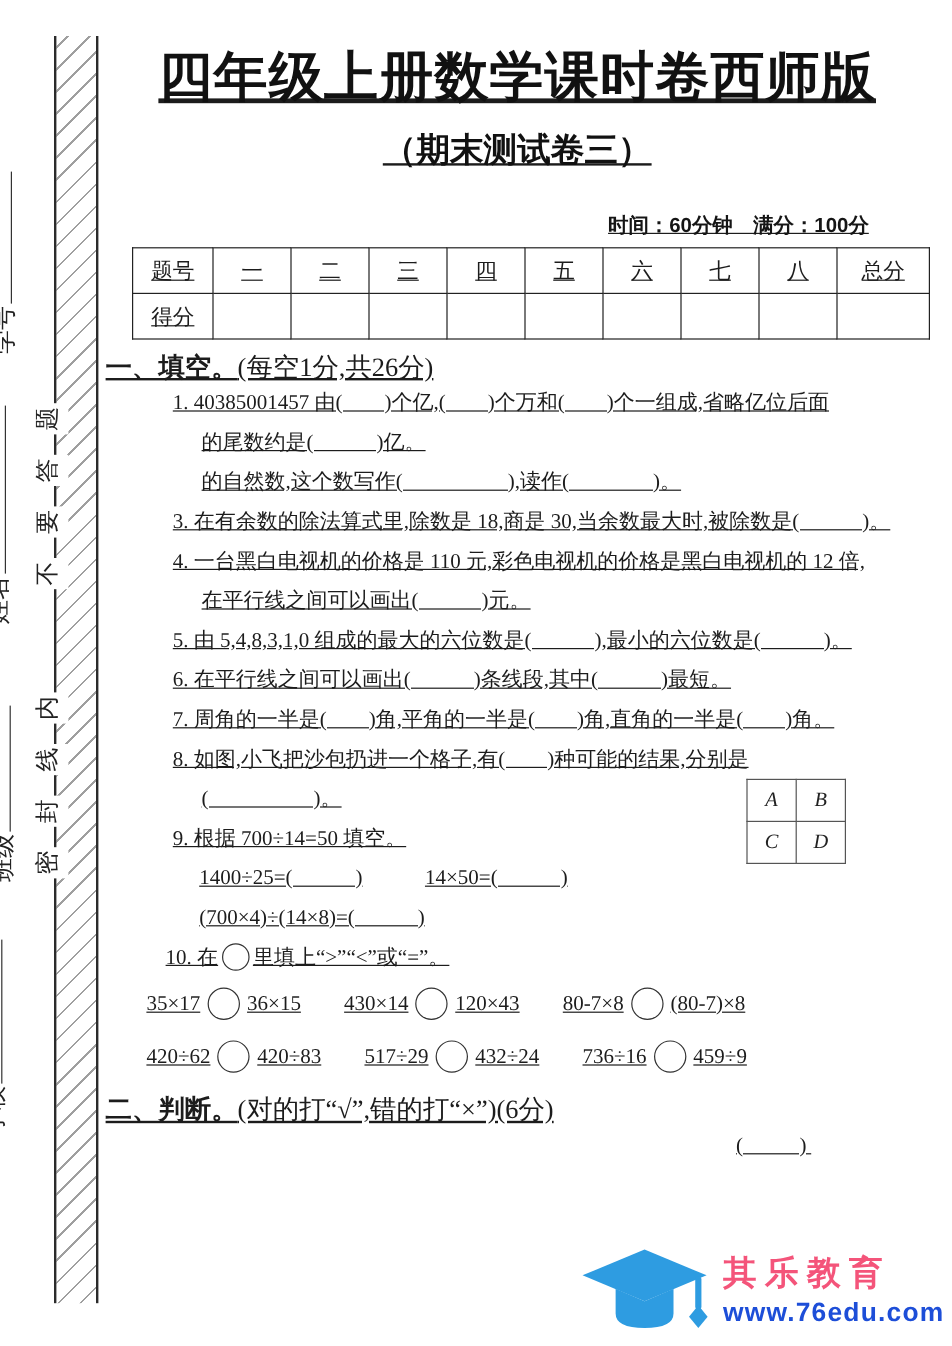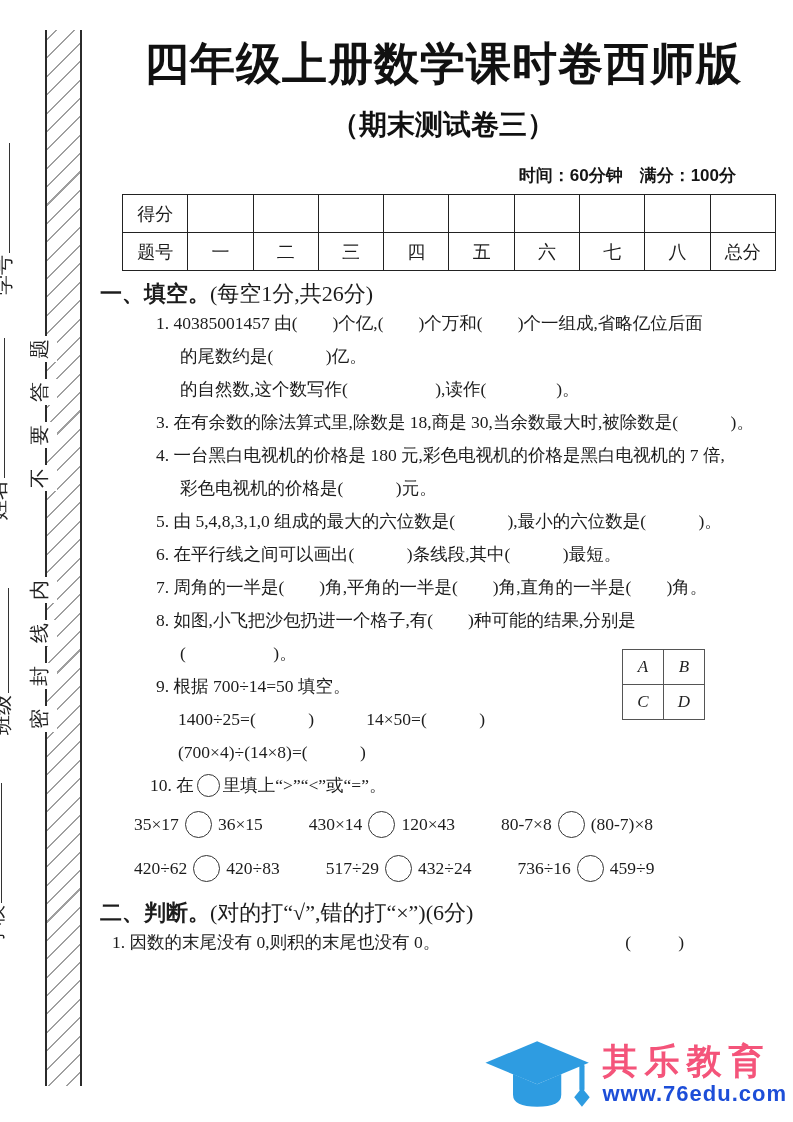--- a/index.html
+++ b/index.html
@@ -35,33 +35,33 @@
     transform:rotate(-90deg);transform-origin:0 100%;
     white-space:nowrap;font-size:20px;color:#222;
   }
   .v-field .blank{
     display:inline-block;height:18px;margin-left:2px;
     border-bottom:1.6px solid #333;vertical-align:baseline;
   }
   .w110{width:110px}.w140{width:140px}.w105{width:105px}.w120{width:120px}
 
   
-  .content{position:absolute;left:100px;top:0;width:686px;}
+  .content{position:absolute;left:88px;top:0;width:686px;text-decoration:underline;}
   .title{
     margin-top:34px;text-align:center;
     font-family:"Liberation Sans","DejaVu Sans",sans-serif;
     font-weight:bold;font-size:45px;letter-spacing:1px;color:#111;
   }
   .subtitle{
     margin-top:12px;text-align:center;
     font-family:"Liberation Sans","DejaVu Sans",sans-serif;
     font-weight:bold;font-size:28px;color:#111;
   }
   .meta{
-    margin-top:20px;margin-right:50px;text-align:right;
+    margin-top:32px;margin-right:50px;text-align:right;
     font-family:"Liberation Sans","DejaVu Sans",sans-serif;
     font-weight:bold;font-size:17px;color:#151515;
   }
 
   
   table.score{
     border-collapse:collapse;table-layout:fixed;
     margin:7px 0 0 22px;width:654px;
   }
   table.score td{
@@ -70,21 +70,21 @@
   }
   td.c-first{width:66px;} td.c-mid{width:64px;} td.c-last{width:76px;}
 
   
   .sec-heading{margin-top:10px;font-size:22px;line-height:26px;}
   .sec-heading .hb{font-family:"Liberation Sans","DejaVu Sans",sans-serif;font-weight:bold;}
   .line{font-size:17.5px;line-height:33px;white-space:nowrap;margin-left:44px;}
   .q-first{padding-left:12px;}
   .q-cont{padding-left:36px;}
   .q-sub{padding-left:34px;}
-  .q10-row{padding-left:34px;display:flex;gap:46px;line-height:44px;font-size:17.5px;align-items:center;}
+  .q10-row{padding-left:34px;display:flex;gap:36px;line-height:44px;font-size:17.5px;align-items:center;}
   .cmp{white-space:nowrap;}
   .circle{
     display:inline-block;width:25px;height:25px;border:1.6px solid #333;
     border-radius:50%;vertical-align:middle;margin:0 6px 3px 6px;background:#fff;
   }
   .circle.small{width:21px;height:21px;margin:0 3px 3px 3px;}
   .tabgap{display:inline-block;width:52px;}
   .judge-line{display:flex;font-size:17.5px;line-height:33px;}
   .judge-line .ans{margin-left:auto;margin-right:98px;letter-spacing:4px;}
 
@@ -98,21 +98,21 @@
     font-style:italic;font-size:17px;color:#222;font-family:"Liberation Serif","DejaVu Serif",serif;
   }
 
   
   .brand{
     position:absolute;right:6px;bottom:8px;display:flex;align-items:center;gap:8px;
   }
   .brand-texts{display:flex;flex-direction:column;align-items:flex-start;}
   .brand-name{
     font-family:"Liberation Sans","DejaVu Sans",sans-serif;
-    font-weight:bold;font-size:35px;letter-spacing:7px;line-height:40px;
+    font-weight:bold;font-size:28px;letter-spacing:7px;line-height:40px;
   }
   .brand-url{
     font-family:"Liberation Sans","DejaVu Sans",sans-serif;
     font-weight:bold;font-size:22px;letter-spacing:1px;line-height:26px;
   }
 </style>
 </head>
 <body>
 
 <div class="page">
@@ -138,56 +138,56 @@
 
   <div class="content">
 
     <div class="title">四年级上册数学课时卷西师版</div>
     <div class="subtitle">（期末测试卷三）</div>
     <div class="meta">时间：60分钟　满分：100分</div>
 
     <table class="score">
       <tbody>
           <tr>
-        <td>得分</td>
-        <td></td>
-        <td></td>
-        <td></td>
-        <td></td>
-        <td></td>
-        <td></td>
-        <td></td>
-        <td></td>
-        <td></td>
-      </tr>
-      <tr>
         <td class="c-first">题号</td>
         <td class="c-mid">一</td>
         <td class="c-mid">二</td>
         <td class="c-mid">三</td>
         <td class="c-mid">四</td>
         <td class="c-mid">五</td>
         <td class="c-mid">六</td>
         <td class="c-mid">七</td>
         <td class="c-mid">八</td>
         <td class="c-last">总分</td>
       </tr>
+      <tr>
+        <td>得分</td>
+        <td></td>
+        <td></td>
+        <td></td>
+        <td></td>
+        <td></td>
+        <td></td>
+        <td></td>
+        <td></td>
+        <td></td>
+      </tr>
     </tbody>
       </table>
 
     <div class="sec-heading">
       <span class="hb">一、填空。</span><span>(每空1分,共26分)</span>
     </div>
 
     <div class="line q-first">1. 40385001457 由(　　)个亿,(　　)个万和(　　)个一组成,省略亿位后面</div>
     <div class="line q-cont">的尾数约是(　　　)亿。</div>
     <div class="line q-cont">的自然数,这个数写作(　　　　　),读作(　　　　)。</div>
     <div class="line q-first">3. 在有余数的除法算式里,除数是 18,商是 30,当余数最大时,被除数是(　　　)。</div>
-    <div class="line q-first">4. 一台黑白电视机的价格是 180 元,彩色电视机的价格是黑白电视机的 7 倍,</div>
-    <div class="line q-cont">彩色电视机的价格是(　　　)元。</div>
+    <div class="line q-first">4. 一台黑白电视机的价格是 110 元,彩色电视机的价格是黑白电视机的 12 倍,</div>
+    <div class="line q-cont">在平行线之间可以画出(　　　)元。</div>
     <div class="line q-first">5. 由 5,4,8,3,1,0 组成的最大的六位数是(　　　),最小的六位数是(　　　)。</div>
     <div class="line q-first">6. 在平行线之间可以画出(　　　)条线段,其中(　　　)最短。</div>
     <div class="line q-first">7. 周角的一半是(　　)角,平角的一半是(　　)角,直角的一半是(　　)角。</div>
     <div class="line q-first">8. 如图,小飞把沙包扔进一个格子,有(　　)种可能的结果,分别是</div>
     <div class="line q-cont">(　　　　　)。</div>
     <div class="line q-first">9. 根据 700÷14=50 填空。</div>
     <div class="line q-sub">
       <span>1400÷25=(　　　)</span><span class="tabgap"></span><span>14×50=(　　　)</span>
     </div>
     <div class="line q-sub">
@@ -206,21 +206,20 @@
     <div class="q10-row">
       <span class="cmp"><span>420÷62</span><span class="circle"></span><span>420÷83</span></span>
       <span class="cmp"><span>517÷29</span><span class="circle"></span><span>432÷24</span></span>
       <span class="cmp"><span>736÷16</span><span class="circle"></span><span>459÷9</span></span>
     </div>
 
     <div class="sec-heading">
       <span class="hb">二、判断。</span><span>(对的打“√”,错的打“×”)(6分)</span>
     </div>
     <div class="judge-line q-first">
-      <span>1. 因数的末尾没有 0,则积的末尾也没有 0。</span>
       <span class="ans">(　　)</span>
     </div>
 
   </div>
 
   <table class="poss-grid">
     <tbody>
         <tr>
       <td>A</td>
       <td>B</td>

